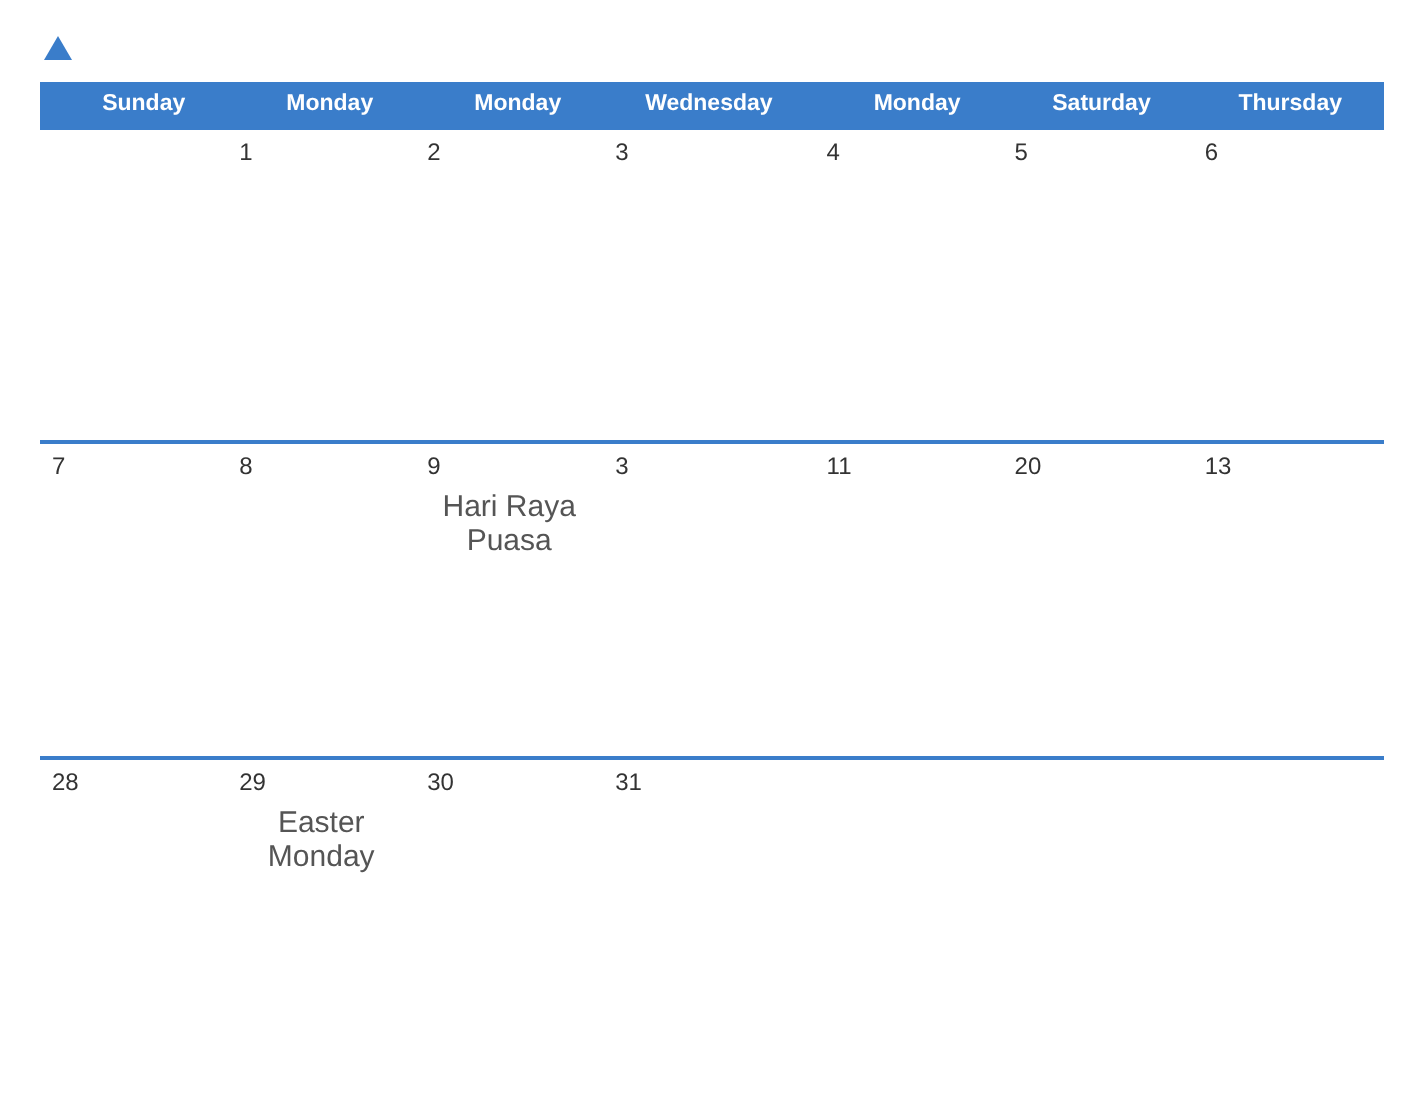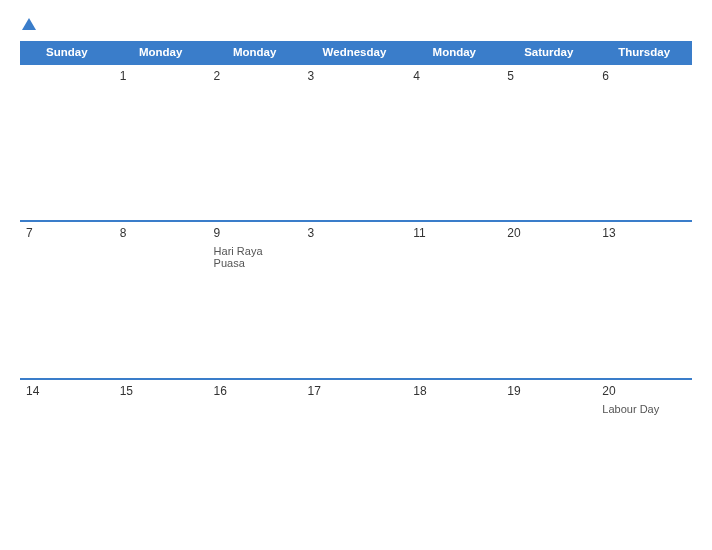--- a/index.html
+++ b/index.html
@@ -73,21 +73,21 @@
 
     .calendar thead tr {
       background-color: #3a7dca;
     }
 
     .calendar thead th {
       color: #fff;
       font-size: 11.5px;
       font-weight: 600;
       padding: 5px 21px;
-      text-align: center;
+      text-align: right;
       border: none;
     }
 
     .calendar tbody tr {
       border-top: 2px solid #3a7dca;
     }
 
     .calendar tbody td {
       vertical-align: top;
       padding: 4px 6px 6px 6px;
@@ -100,23 +100,24 @@
 
     .day-number {
       display: block;
       font-size: 12px;
       color: #333;
       margin-bottom: 2px;
     }
 
     .holiday {
       display: block;
-      font-size: 11px;
+      font-size: 15px;
       color: #555;
       margin-top: 5px;
+      text-align: center;
     }
 
     
     .row-odd td { background: #fff; }
     .row-even td { background: #edf2f9; }
   </style>
 </head>
 <body>
 
 <div class="header">
@@ -184,36 +185,30 @@
         </td>
         <td>
           <span class="day-number">20</span>
         </td>
         <td>
           <span class="day-number">13</span>
         </td>
       </tr>
       <tr class="row-even">
         <td>
-          <span class="day-number">14</span>
-        </td>
-        <td>
-          <span class="day-number">15</span>
-        </td>
-        <td>
-          <span class="day-number">16</span>
-        </td>
-        <td>
-          <span class="day-number">17</span>
-        </td>
-        <td>
-          <span class="day-number">18</span>
-        </td>
-        <td>
-          <span class="day-number">19</span>
-        </td>
-        <td>
-          <span class="day-number">20</span>
-          <span class="holiday">Labour Day</span>
-        </td>
+          <span class="day-number">28</span>
+        </td>
+        <td>
+          <span class="day-number">29</span>
+          <span class="holiday">Easter Monday</span>
+        </td>
+        <td>
+          <span class="day-number">30</span>
+        </td>
+        <td>
+          <span class="day-number">31</span>
+        </td>
+        <td></td>
+        <td></td>
+        <td></td>
       </tr>
     </tbody>
 </table>
 
 </body></html>

